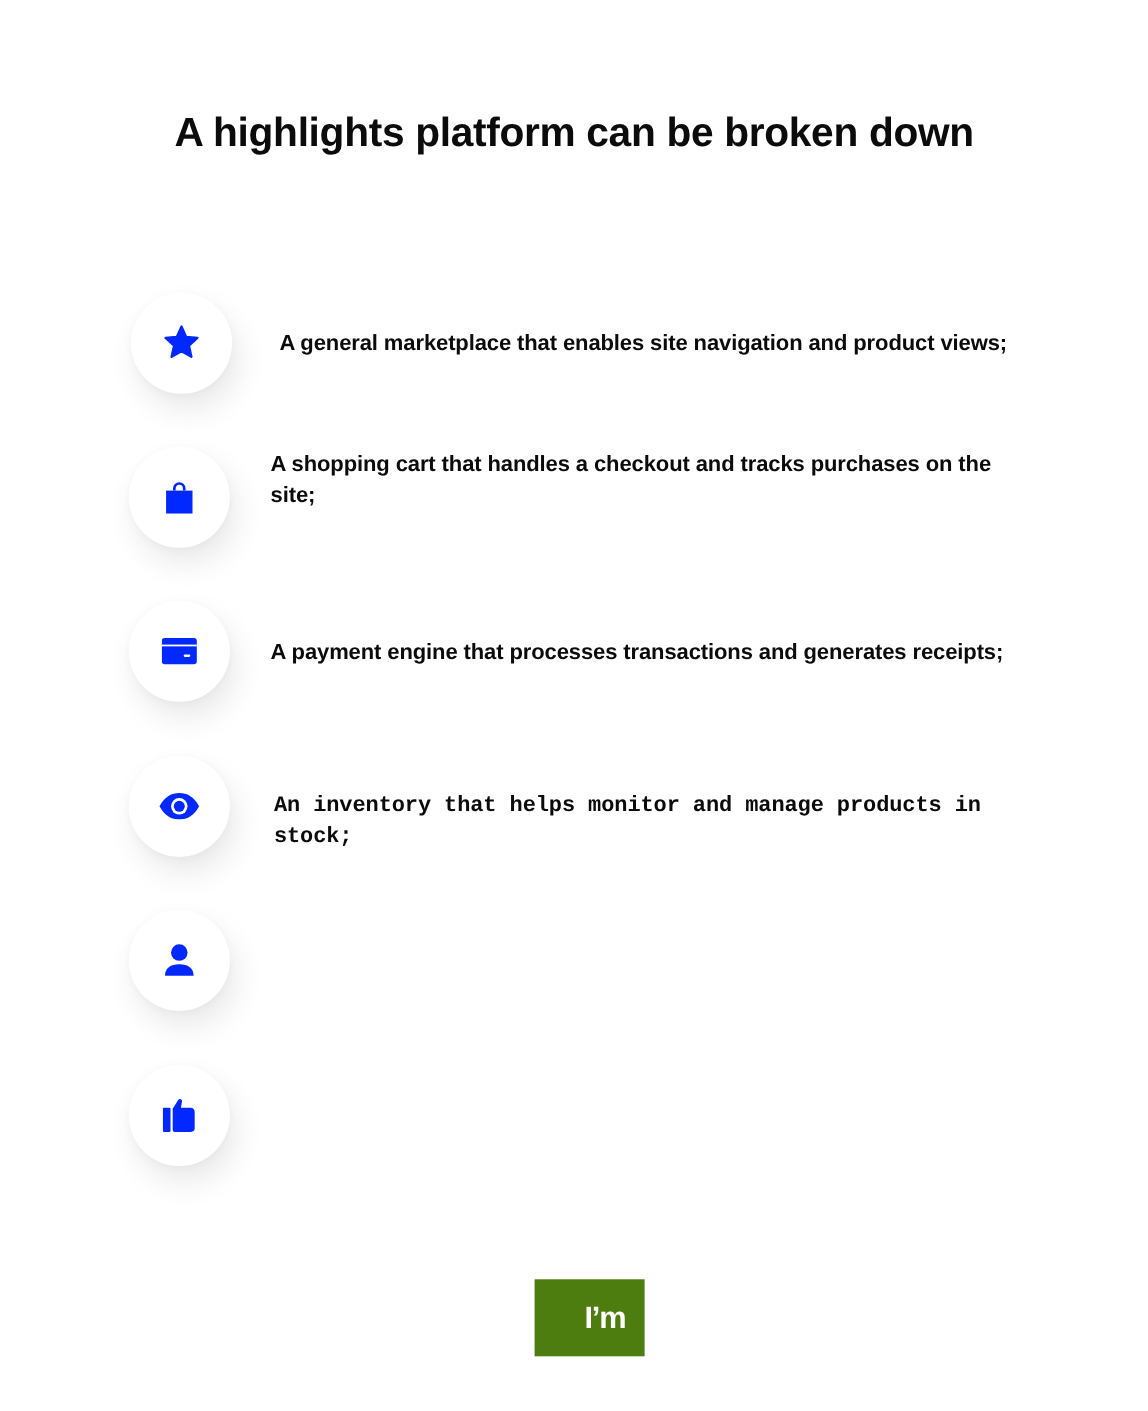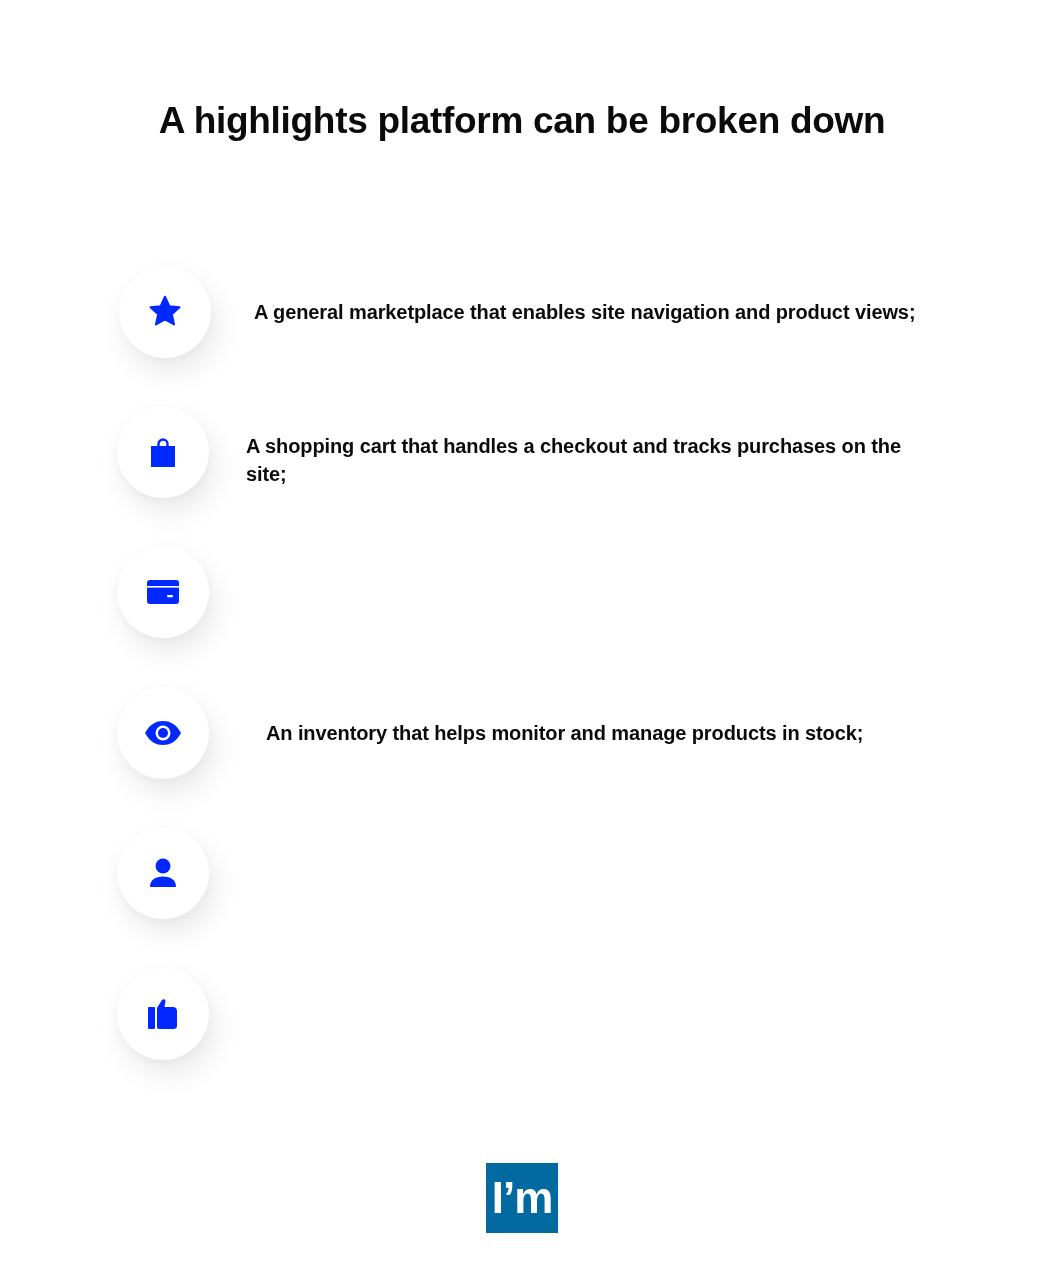--- a/index.html
+++ b/index.html
@@ -22,22 +22,22 @@
     box-shadow: 6px 14px 28px rgba(0,0,0,0.09), 0 2px 8px rgba(0,0,0,0.03);
     display: flex; align-items: center; justify-content: center;
   }
   .circle svg { display: block; }
   .label {
     position: absolute; font-weight: 700; font-size: 20px; line-height: 28px;
     width: 700px; color: #0b0b0b; letter-spacing: -0.1px;
   }
   .logo {
     position: absolute; left: 486px; top: 1163px; width: 72px; height: 70px;
-    background: #0369a1; color: #ffffff; display: flex; align-items: center; justify-content: center;
-    font-weight: 700; font-size: 44px; letter-spacing: -1px;
+    background: #4d7c0f; color: #ffffff; display: flex; align-items: center; justify-content: center;
+    font-weight: 700; font-size: 28px; letter-spacing: -1px; padding-left: 28px;
   }
 </style>
 </head>
 <body>
 
 <h1 class="title">
   <span>A highlights platform can be broken down</span>
 </h1>
 
 <div class="item" style="top:266px;">
@@ -49,42 +49,43 @@
   <div class="label" style="left:254px; top:32px;">A general marketplace that enables site navigation and product views;</div>
 </div>
 
 <div class="item" style="top:406px;">
   <div class="circle" style="left:117px; top:0;">
     <svg width="28" height="30" viewBox="0 0 28 30">
       <path d="M9.5 9 V7 a4.5 4.5 0 0 1 9 0 V9" fill="none" stroke="#0028ff" stroke-width="2.4"></path>
       <rect x="2" y="9" width="24" height="21" fill="#0028ff"></rect>
     </svg>
   </div>
-  <div class="label" style="left:246px; top:26px;">A shopping cart that handles a checkout and tracks purchases on the site;</div>
+  <div class="label" style="left:246px; top:2px;">A shopping cart that handles a checkout and tracks purchases on the site;</div>
 </div>
 
 <div class="item" style="top:546px;">
   <div class="circle" style="left:117px; top:0;">
     <svg width="32" height="24" viewBox="0 0 32 24">
       <rect x="0" y="0" width="32" height="24" rx="3" fill="#0028ff"></rect>
       <rect x="0" y="6" width="32" height="1.6" fill="#ffffff"></rect>
       <rect x="20" y="15" width="6" height="2.2" rx="1" fill="#ffffff"></rect>
     </svg>
   </div>
+  <div class="label" style="left:246px; top:33px;">A payment engine that processes transactions and generates receipts;</div>
 </div>
 
 <div class="item" style="top:687px;">
   <div class="circle" style="left:117px; top:0;">
     <svg width="38" height="24" viewBox="0 0 38 24">
       <path d="M1 12 C6 3 12 0 19 0 C26 0 32 3 37 12 C32 21 26 24 19 24 C12 24 6 21 1 12 Z" fill="#0028ff"></path>
       <circle cx="19" cy="12" r="7.5" fill="#ffffff"></circle>
       <circle cx="19" cy="12" r="5" fill="#0028ff"></circle>
     </svg>
   </div>
-  <div class="label" style="left:266px; top:32px;">An inventory that helps monitor and manage products in stock;</div>
+  <div class="label" style="left:249px; top:32px;font-family:Liberation Mono, monospace;">An inventory that helps monitor and manage products in stock;</div>
 </div>
 
 <div class="item" style="top:827px;">
   <div class="circle" style="left:117px; top:0;">
     <svg width="28" height="30" viewBox="0 0 28 30">
       <circle cx="14" cy="8" r="7.5" fill="#0028ff"></circle>
       <path d="M1 29 C1 22 6 18.5 14 18.5 C22 18.5 27 22 27 29 Z" fill="#0028ff"></path>
     </svg>
   </div>
 </div>

